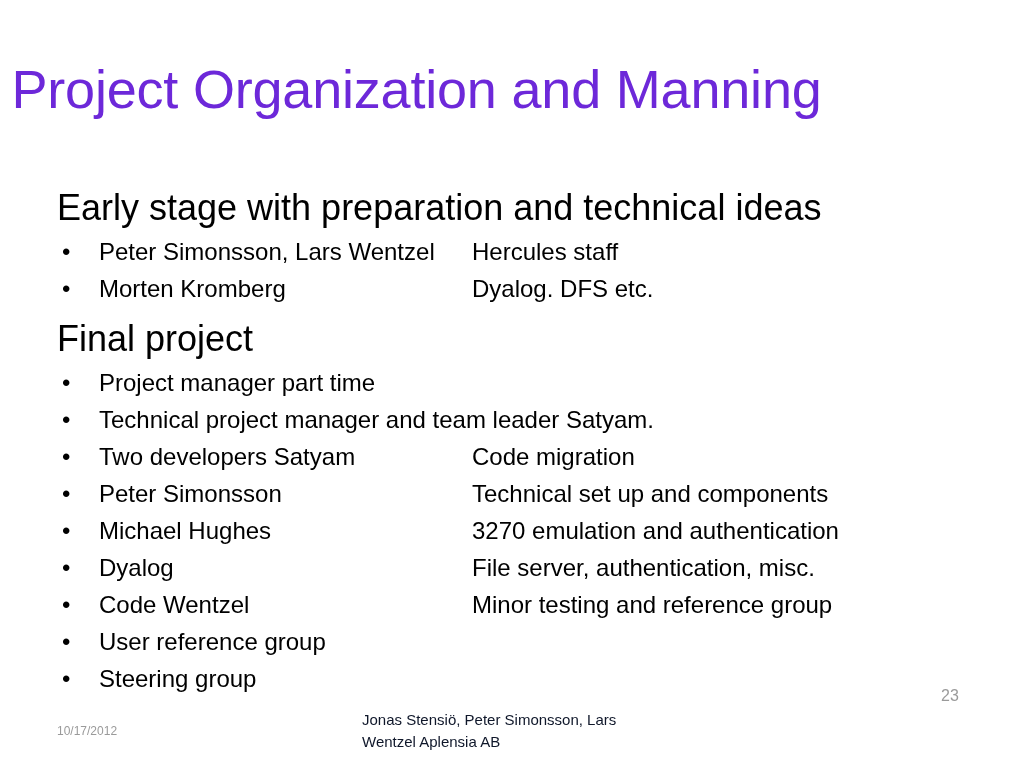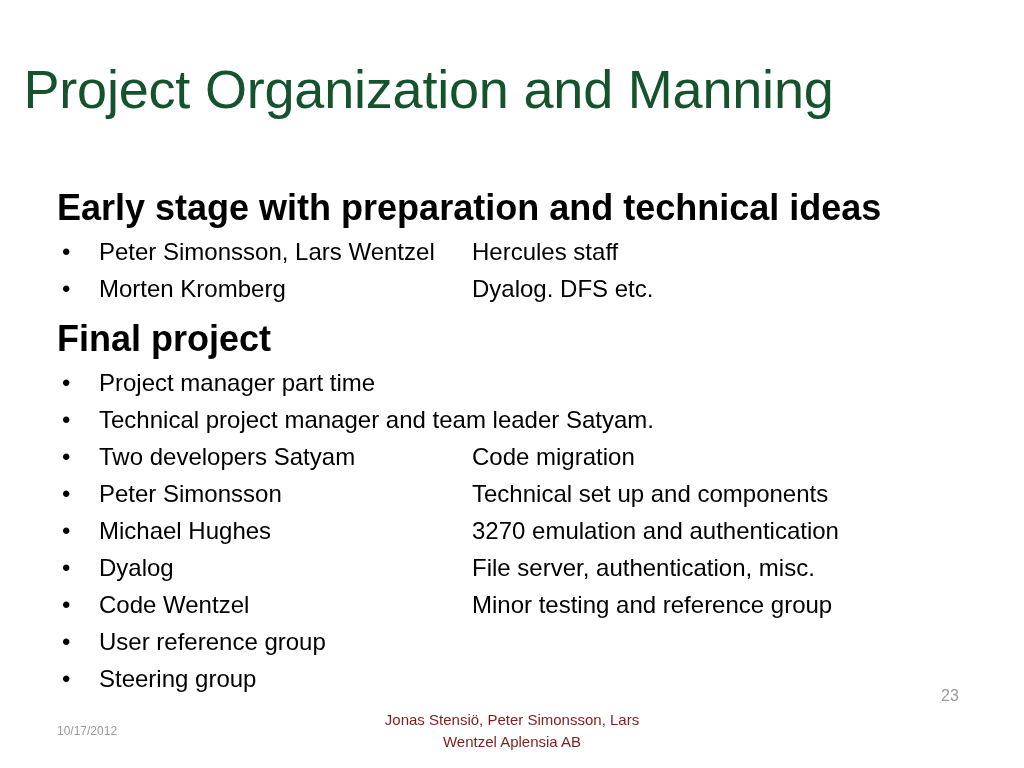--- a/index.html
+++ b/index.html
@@ -16,44 +16,44 @@
     position: relative;
     width: 1024px;
     height: 768px;
     background: #ffffff;
     overflow: hidden;
   }
 
   
   .slide-title {
     position: absolute;
-    left: 12px;
+    left: 0;
     top: 58px;
     width: 833px;
     text-align: center;
     font-size: 54px;
     line-height: 62px;
     font-weight: 400;
-    color: #14532d;
+    color: #6d28d9;
     letter-spacing: -0.2px;
     white-space: nowrap;
   }
 
   
   .body-area {
     position: absolute;
     left: 57px;
     top: 186px;
     width: 925px;
   }
 
   .section-heading {
     font-size: 36px;
     line-height: 44px;
-    font-weight: 700;
+    font-weight: 400;
     color: #000000;
     margin: 0 0 3px 0;
     white-space: nowrap;
   }
   .section-heading.second {
     margin-top: 10px;
   }
 
   .bullet-list {
     list-style: none;
@@ -101,24 +101,23 @@
     font-size: 12px;
     line-height: 22px;
     color: #9a9a9a;
     white-space: nowrap;
   }
   .footer-center {
     position: absolute;
     left: 362px;
     top: 709px;
     width: 300px;
-    text-align: center;
     font-size: 15px;
     line-height: 22px;
-    color: #7f1d1d;
+    color: #0f172a;
   }
   .footer-page {
     position: absolute;
     left: 900px;
     top: 685px;
     width: 100px;
     text-align: center;
     font-size: 16px;
     line-height: 22px;
     color: #9a9a9a;

